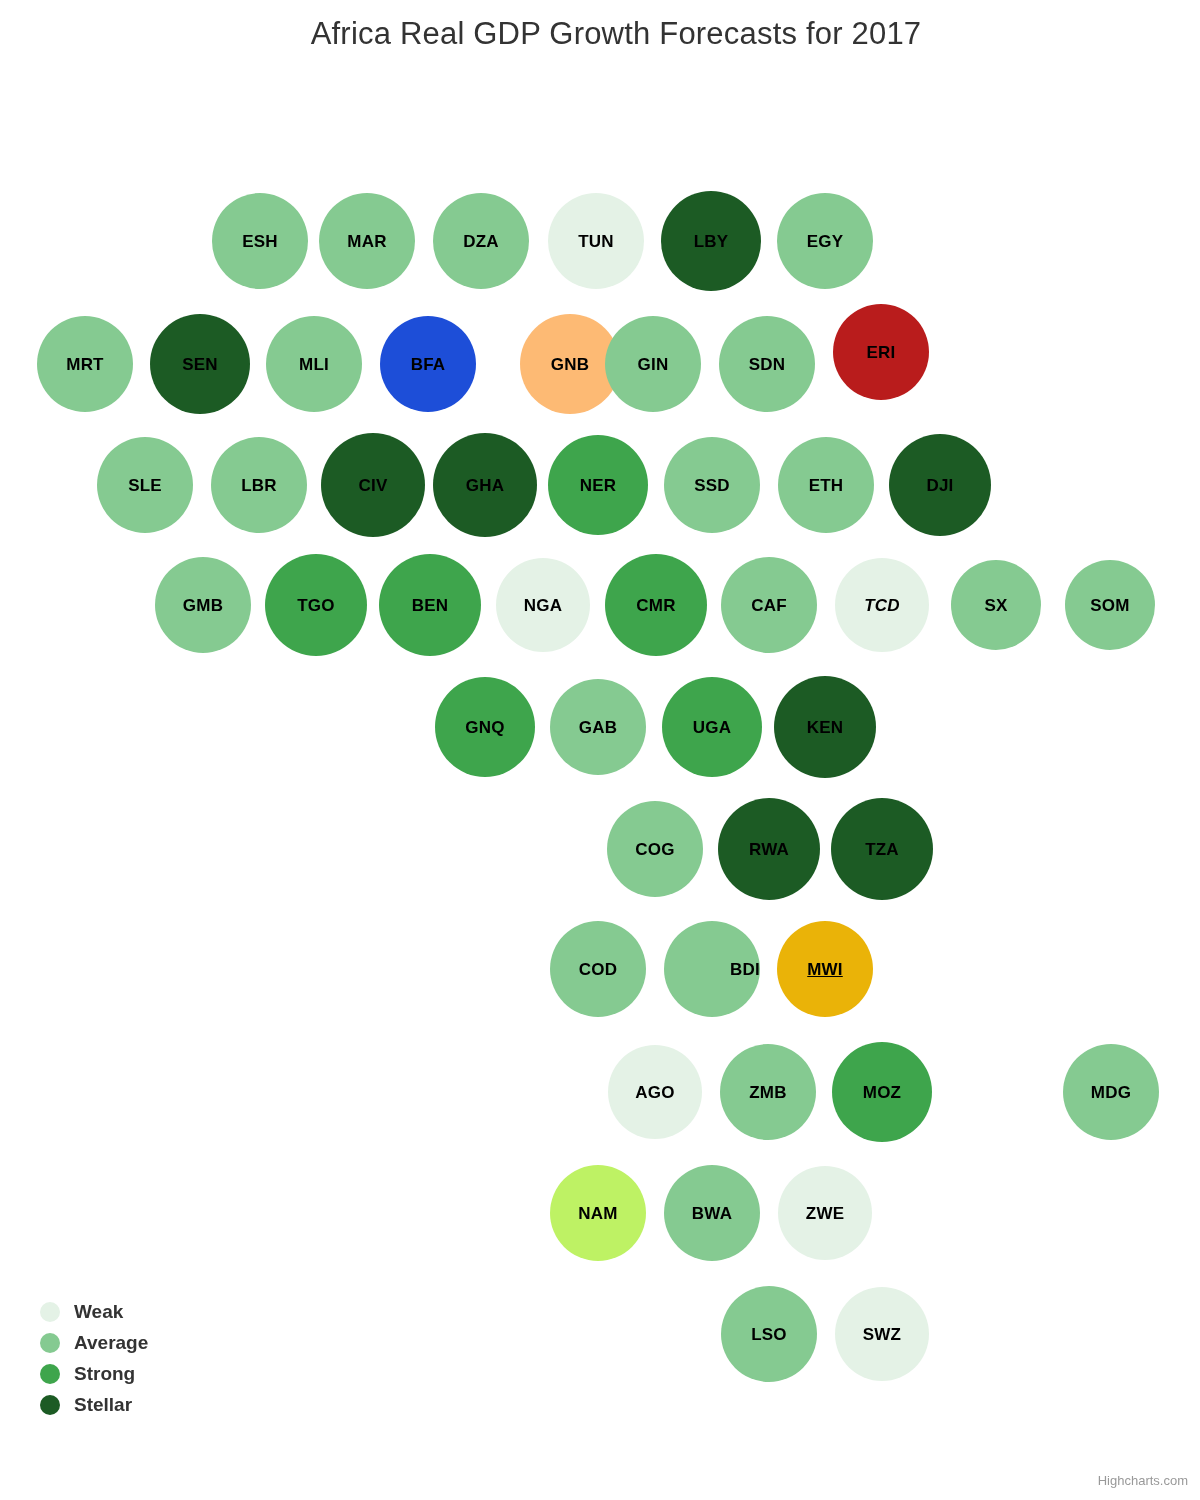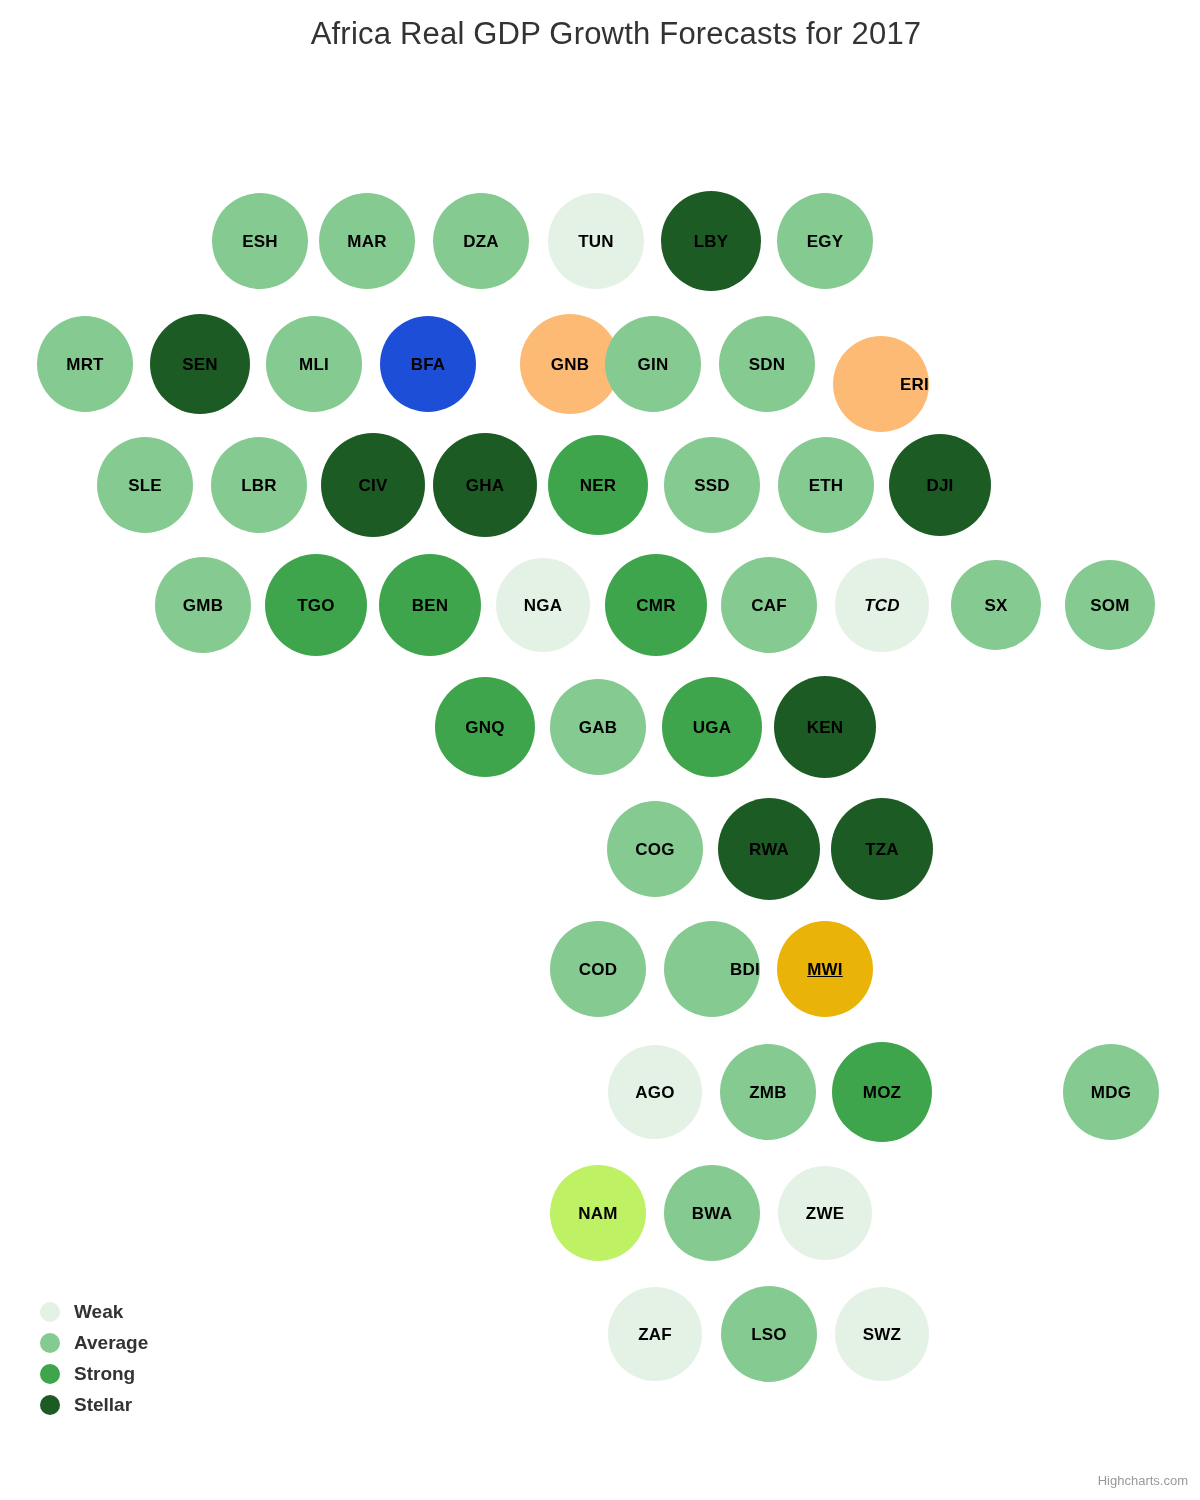--- a/index.html
+++ b/index.html
@@ -130,21 +130,21 @@
       </div>
       <div class="tile" style="left: 520px; top: 314px; width: 100px; height: 100px; background: #fdba74;">
         <span class="tile-label">GNB</span>
       </div>
       <div class="tile" style="left: 605px; top: 316px; width: 96px; height: 96px; background: rgb(133, 202, 145);">
         <span class="tile-label">GIN</span>
       </div>
       <div class="tile" style="left: 719px; top: 316px; width: 96px; height: 96px; background: rgb(133, 202, 145);">
         <span class="tile-label">SDN</span>
       </div>
-      <div class="tile" style="left: 833px; top: 336px; width: 96px; height: 96px; background: #fdba74; justify-content: flex-end;">
+      <div class="tile" style="left: 833px; top: 304px; width: 96px; height: 96px; background: #b91c1c;">
         <span class="tile-label">ERI</span>
       </div>
       <div class="tile" style="left: 97px; top: 437px; width: 96px; height: 96px; background: rgb(133, 202, 145);">
         <span class="tile-label">SLE</span>
       </div>
       <div class="tile" style="left: 211px; top: 437px; width: 96px; height: 96px; background: rgb(133, 202, 145);">
         <span class="tile-label">LBR</span>
       </div>
       <div class="tile" style="left: 321px; top: 433px; width: 104px; height: 104px; background: rgb(28, 91, 36);">
         <span class="tile-label" style="color: rgb(0, 0, 0);">CIV</span>
@@ -235,23 +235,20 @@
       </div>
       <div class="tile" style="left: 550px; top: 1165px; width: 96px; height: 96px; background: #bef264;">
         <span class="tile-label">NAM</span>
       </div>
       <div class="tile" style="left: 664px; top: 1165px; width: 96px; height: 96px; background: rgb(133, 202, 145);">
         <span class="tile-label">BWA</span>
       </div>
       <div class="tile" style="left: 778px; top: 1166px; width: 94px; height: 94px; background: rgb(228, 242, 230);">
         <span class="tile-label">ZWE</span>
       </div>
-      <div class="tile" style="left: 608px; top: 1287px; width: 94px; height: 94px; background: rgb(228, 242, 230);">
-        <span class="tile-label">ZAF</span>
-      </div>
       <div class="tile" style="left: 721px; top: 1286px; width: 96px; height: 96px; background: rgb(133, 202, 145);">
         <span class="tile-label">LSO</span>
       </div>
       <div class="tile" style="left: 835px; top: 1287px; width: 94px; height: 94px; background: rgb(228, 242, 230);">
         <span class="tile-label">SWZ</span>
       </div>
     </div>
 
   <div id="legend">
       <div class="legend-item">

